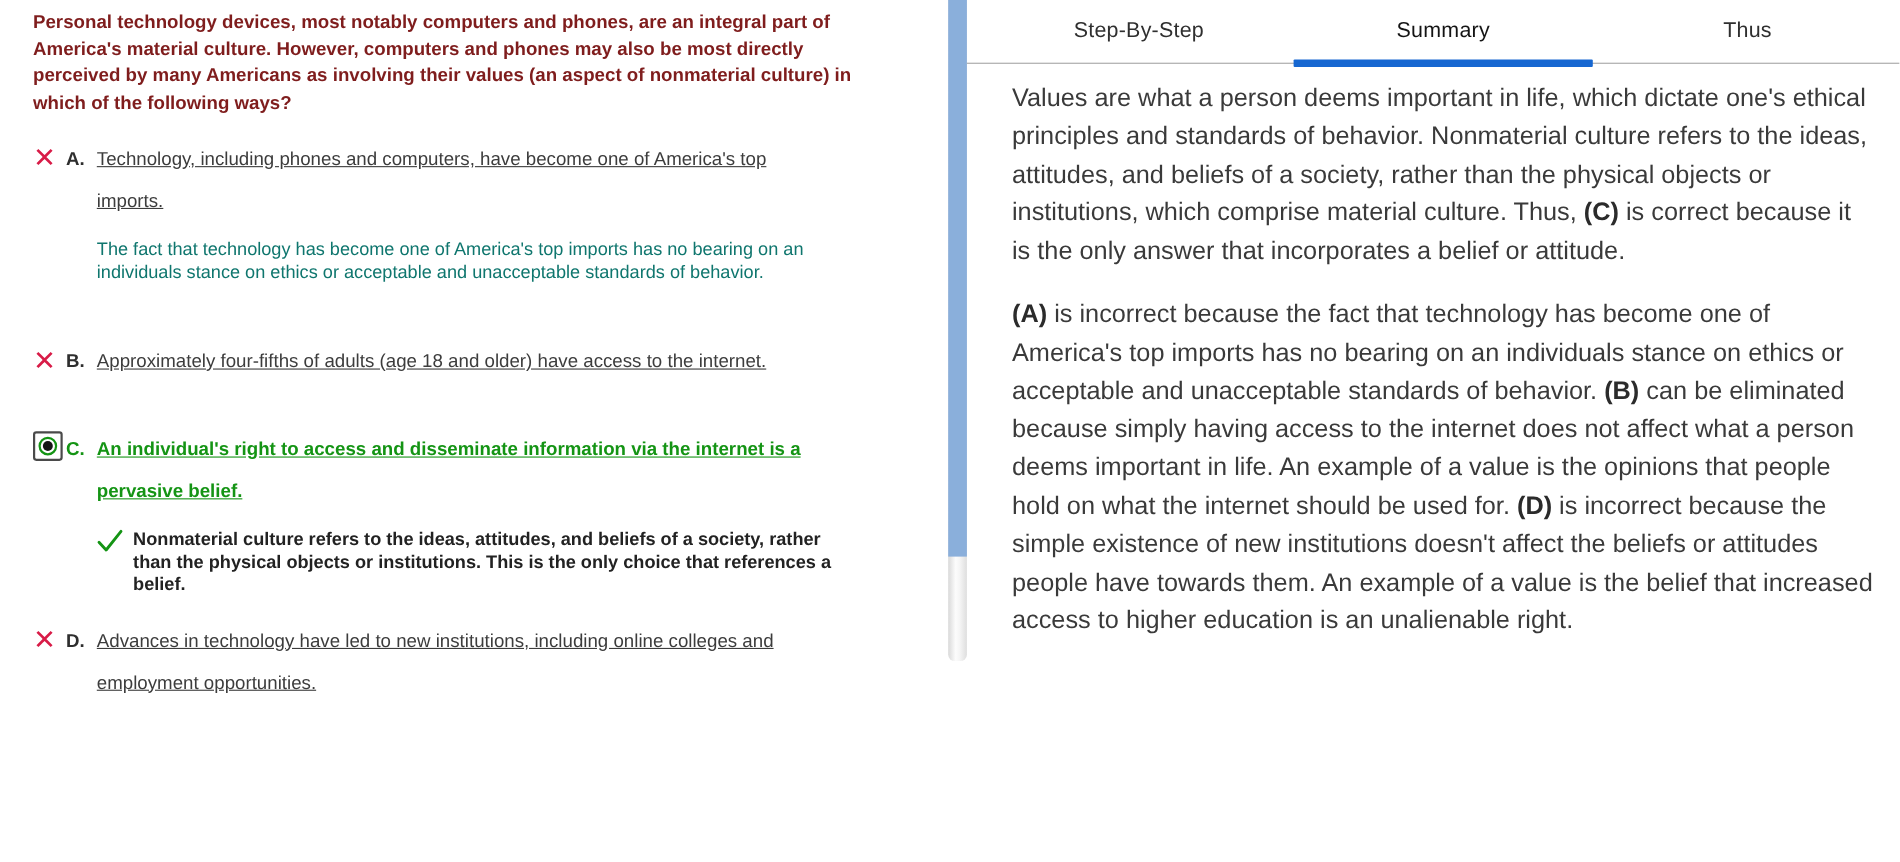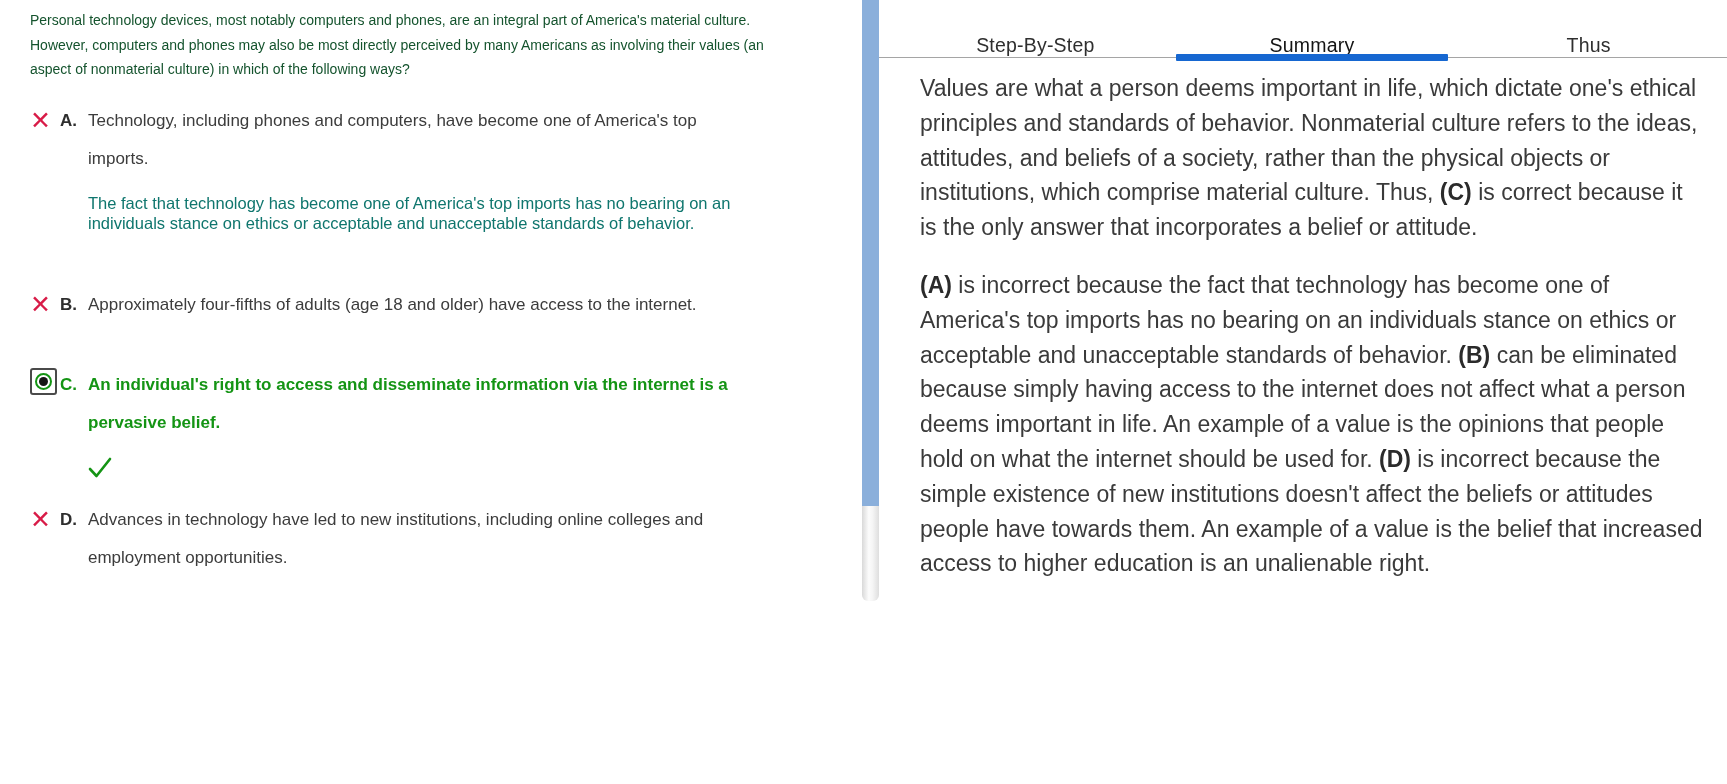--- a/index.html
+++ b/index.html
@@ -2,31 +2,31 @@
 <html><head>
 <meta charset="utf-8">
 <style>
   * { box-sizing: border-box; }
   html,body { margin:0; padding:0; background:#fff; }
   body { font-family:"Liberation Sans","DejaVu Sans",sans-serif; color:#3c3c3c; }
   .app { position:relative; width:1727px; height:784px; overflow:hidden; display:flex; background:#fff; }
 
   
   .left-pane { width:862px; padding:8px 0 0 30px; flex:0 0 auto; }
-  .question { width:772px; font-size:14px; line-height:24.5px; color:#14532d; }
+  .question { width:772px; font-size:17px; line-height:24.5px; color:#7f1d1d;font-weight:bold; }
   .choices { margin-top:20px; }
   .choice { display:flex; align-items:flex-start; }
   .choice-a { margin-bottom:52px; }
   .choice-b { margin-bottom:42px; }
   .choice-c { margin-bottom:22px; }
   .icon-col { width:30px; flex:0 0 auto; padding-top:5px; }
   .cross-icon { color:#d81b47; font-size:25px; line-height:26px; font-weight:400; }
   .label-col { width:28px; flex:0 0 auto; font-weight:700; font-size:17px; line-height:38px; color:#2e2e2e; }
   .body-col { flex:1 1 auto; }
-  .choice-text { max-width:662px; font-size:17px; line-height:38px; color:#3c3c3c; }
+  .choice-text { max-width:662px; font-size:17px; line-height:38px; color:#3c3c3c;text-decoration:underline; }
   .choice.correct .choice-text { color:#149414; font-weight:700; }
   .explanation { max-width:688px; font-size:16.5px; line-height:20.5px; margin-top:15px; color:#0f766e; }
   .expl-check-row { display:flex; gap:9px; margin-top:14px; }
   .check-icon { flex:0 0 auto; width:24px; padding-top:1px; }
   .check-icon svg { display:block; }
   .choice.correct .explanation { margin-top:0; max-width:650px; font-weight:700; color:#222; }
 
   
   .radio-box { width:27px; height:27px; border:2px solid #4a4a4a; border-radius:3px; background:#fff;
                display:flex; align-items:center; justify-content:center; }
@@ -36,21 +36,21 @@
 
   
   .scroll-col { width:17px; flex:0 0 auto; position:relative; }
   .scroll-track { position:absolute; top:0; left:0; width:17px; height:601px;
                   background:linear-gradient(to right,#d9d9d9,#fcfcfc 40%,#f5f5f5 62%,#dedede);
                   border-radius:0 0 6px 6px; }
   .scroll-thumb { position:absolute; top:0; left:0; width:17px; height:506px; background:#8aafdb; }
 
   
   .right-pane { flex:1 1 auto; min-width:0; }
-  .tab-bar { height:58px; display:flex; padding-left:18px; border-bottom:1px solid #a5a5a5; position:relative;align-items:flex-end; }
+  .tab-bar { height:58px; display:flex; padding-left:18px; border-bottom:1px solid #a5a5a5; position:relative; }
   .tab { width:284px; display:flex; align-items:center; justify-content:center;
          font-size:19.5px; color:#2f2f2f; cursor:pointer; position:relative; letter-spacing:.2px; }
   .tab.active { font-weight:400; color:#141414; }
   .tab.active::after { content:""; position:absolute; left:2px; right:2px; bottom:-4px; height:7px;
                        background:#1667d1; border-radius:1px; }
   .tab-content { padding:13px 24px 0 41px; }
   .para { max-width:794px; font-size:23px; line-height:34.8px; color:#3a3a3a; margin:0 0 23px 0; }
   .para .b { font-weight:700; color:#2b2b2b; }
 </style>
 </head>
@@ -94,20 +94,21 @@
         </div>
         <div class="label-col" style="color:#149414;">C.</div>
         <div class="body-col">
           <div class="choice-text">An individual's right to access and disseminate information via the internet is a pervasive belief.</div>
           <div class="expl-check-row">
             <span class="check-icon">
               <svg width="24" height="22" viewBox="0 0 24 22">
                   <path d="M2 12 L8.5 19 L22 2" fill="none" stroke="#149414" stroke-width="2.6" stroke-linecap="round" stroke-linejoin="round"></path>
                 </svg>
             </span>
+            <div class="explanation">Nonmaterial culture refers to the ideas, attitudes, and beliefs of a society, rather than the physical objects or institutions. This is the only choice that references a belief.</div>
           </div>
         </div>
       </div>
 
       <div class="choice choice-d">
         <div class="icon-col">
           <span class="cross-icon">✕</span>
         </div>
         <div class="label-col">D.</div>
         <div class="body-col">

